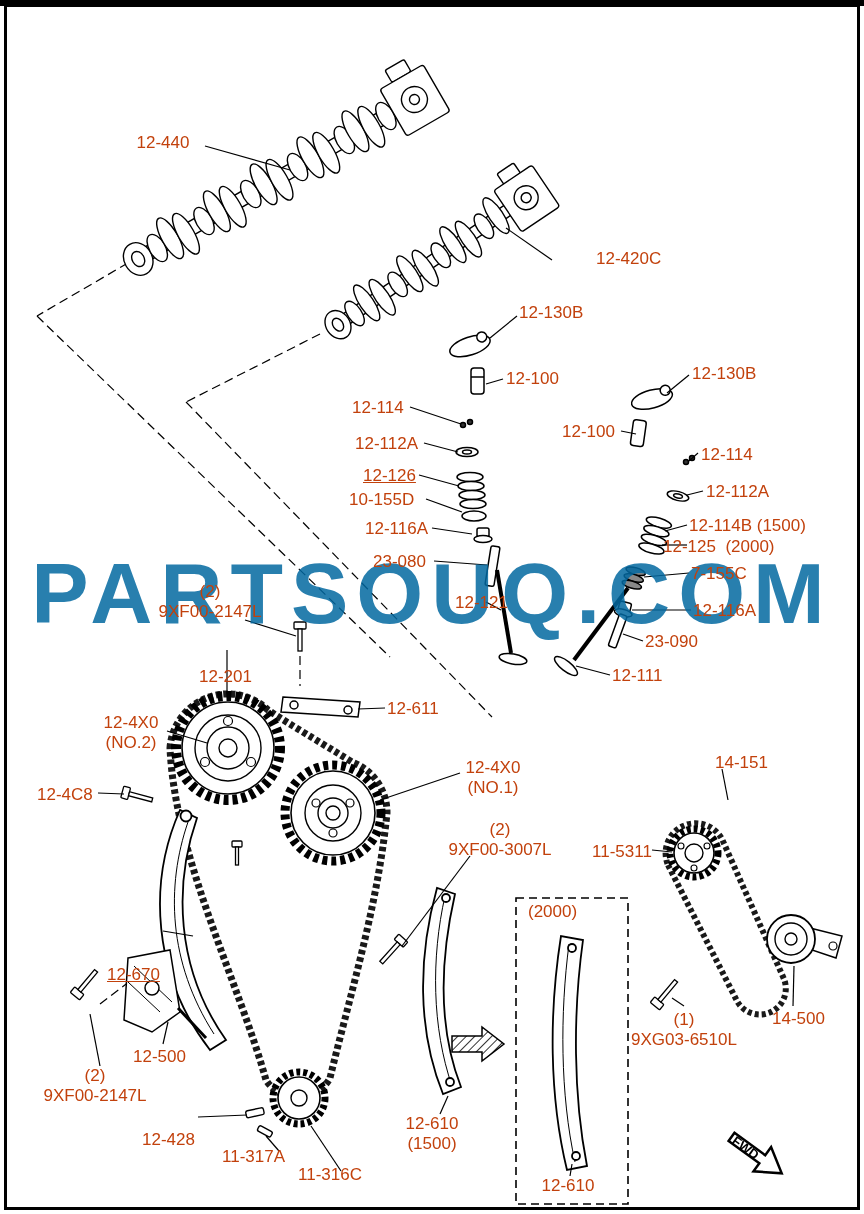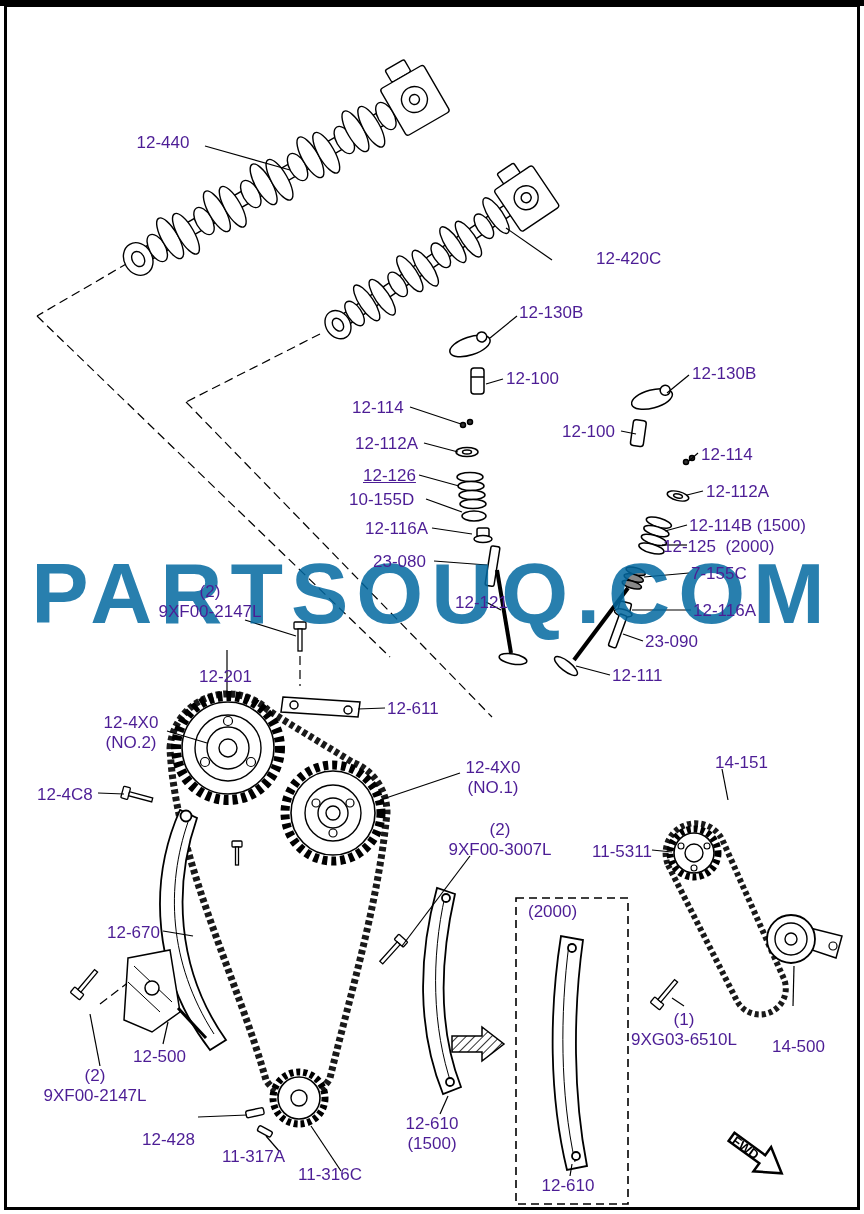--- a/index.html
+++ b/index.html
@@ -6,21 +6,21 @@
   #page{position:relative;width:864px;height:1214px;background:#fff;overflow:hidden;
         font-family:"Liberation Sans",sans-serif;}
   .topbar{position:absolute;top:0;left:0;width:100%;height:6px;background:#000;z-index:4;}
   .frame{position:absolute;left:4px;top:4px;right:4px;bottom:4px;border:3px solid #000;z-index:4;pointer-events:none;}
   #art{position:absolute;left:0;top:0;z-index:1;}
   .watermark{position:absolute;left:0;top:550px;width:100%;text-align:center;
              font-size:86px;font-weight:bold;letter-spacing:8px;line-height:1;
              color:#0369a1;opacity:.85;z-index:2;pointer-events:none;white-space:nowrap;
              font-family:"Liberation Sans",sans-serif;}
   #labels{position:absolute;left:0;top:0;width:864px;height:1214px;z-index:3;}
-  .plabel{position:absolute;font-size:17px;color:#4c1d95;line-height:1.18;white-space:nowrap;cursor:default;}
+  .plabel{position:absolute;font-size:17px;color:#c2410c;line-height:1.18;white-space:nowrap;cursor:default;}
   .plabel.center{transform:translateX(-50%);text-align:center;}
 </style>
 </head>
 <body>
 
 <div id="page">
   <div class="topbar"></div>
   <div class="frame"></div>
 
   <svg id="art" width="864" height="1214" viewBox="0 0 864 1214">
@@ -422,21 +422,21 @@
       <div class="plabel center" style="left: 500px; top: 820px;">
         <div>(2)</div>
         <div>9XF00-3007L</div>
       </div>
       <div class="plabel" style="left: 703px; top: 753px; margin-left: 12px;">
         <div>14-151</div>
       </div>
       <div class="plabel" style="left: 592px; top: 842px;">
         <div>11-5311</div>
       </div>
-      <div class="plabel" style="left: 107px; top: 923px;">
+      <div class="plabel" style="left: 107px; top: 965px; text-decoration: underline;">
         <div>12-670</div>
       </div>
       <div class="plabel" style="left: 133px; top: 1047px;">
         <div>12-500</div>
       </div>
       <div class="plabel center" style="left: 95px; top: 1066px;">
         <div>(2)</div>
         <div>9XF00-2147L</div>
       </div>
       <div class="plabel" style="left: 142px; top: 1130px;">
@@ -455,17 +455,17 @@
       <div class="plabel" style="left: 528px; top: 902px;">
         <div>(2000)</div>
       </div>
       <div class="plabel center" style="left: 568px; top: 1176px;">
         <div>12-610</div>
       </div>
       <div class="plabel center" style="left: 684px; top: 1010px;">
         <div>(1)</div>
         <div>9XG03-6510L</div>
       </div>
-      <div class="plabel" style="left: 772px; top: 1037px;">
+      <div class="plabel" style="left: 772px; top: 1009px;">
         <div>14-500</div>
       </div>
     </div>
 </div>
 
 </body></html>

